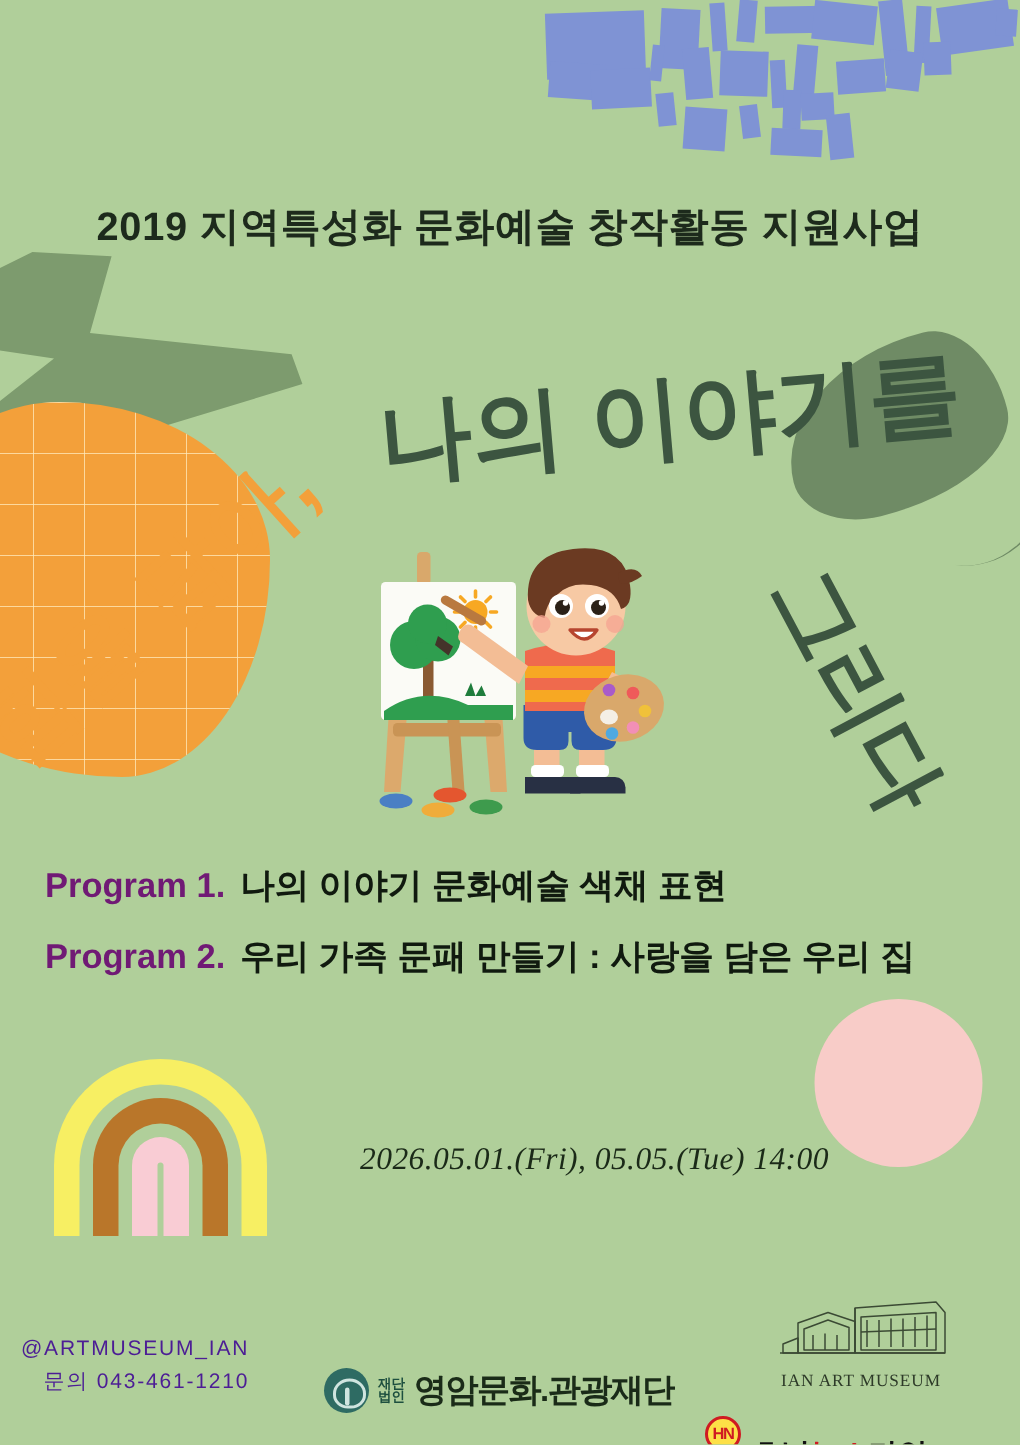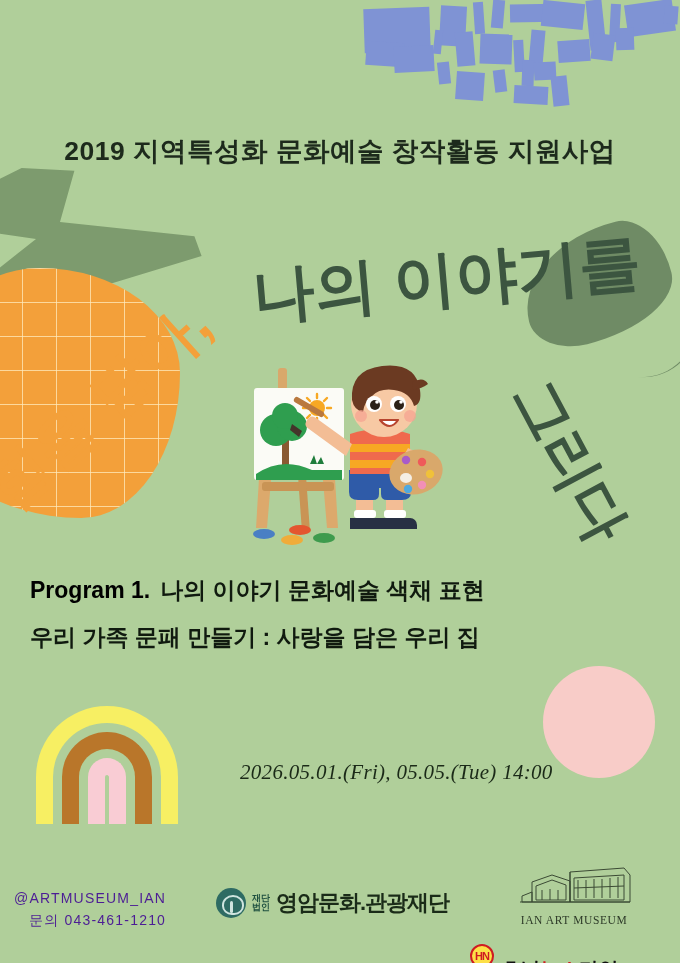--- a/index.html
+++ b/index.html
@@ -87,34 +87,34 @@
     left:556px; top:370px; font-size:58px; color:#3c5540;
     transform:rotate(62deg); transform-origin:left top;
   }
 
   
   .illus { position:absolute; left:234px; top:352px; width:216px; height:196px; }
 
   
   .programs { position:absolute; left:30px; top:575px; width:620px; }
   .prog-row { display:flex; align-items:baseline; gap:10px; margin-bottom:16px; }
-  .prog-tag { font-size:23px; font-weight:700; color:#000000; white-space:nowrap; }
+  .prog-tag { font-size:23px; font-weight:700; color:#701a75; white-space:nowrap; }
   .prog-txt { font-size:23px; font-weight:700; color:#101a0f; }
 
   
   .schedule { position:absolute; left:240px; top:760px; }
   .sched-date { font-size:21px; color:#1b2a18; font-style:italic;
                 font-family:"Liberation Serif", serif; letter-spacing:.3px; }
   .sched-place { font-size:22px; font-weight:700; color:#101a0f; margin-top:22px; }
 
   
   .contact { position:absolute; left:14px; top:888px; }
   .contact div { font-size:14px; color:#4c1d95; letter-spacing:1.2px; line-height:1.55;text-align:right; }
 
-  .found-logo { position:absolute; left:216px; top:888px; display:flex; align-items:center; gap:6px; }
+  .found-logo { position:absolute; left:216px; top:912px; display:flex; align-items:center; gap:6px; }
   .found-mark {
     width:30px; height:30px; border-radius:50%; background:#2e6b63;
     position:relative; flex:0 0 auto;
   }
   .found-mark::before{
     content:""; position:absolute; left:6px; top:7px; width:18px; height:16px;
     border:2px solid #cfe4df; border-radius:50% 50% 45% 45%;
   }
   .found-mark::after{
     content:""; position:absolute; left:13.5px; top:13px; width:3px; height:12px;
@@ -267,20 +267,21 @@
       <ellipse cx="90" cy="186" rx="11" ry="5" fill="#3e9b4d"></ellipse>
     </svg>
   </div>
 
   <div class="programs">
     <div class="prog-row">
       <span class="prog-tag">Program 1.</span>
       <span class="prog-txt">나의 이야기 문화예술 색채 표현</span>
     </div>
     <div class="prog-row">
+      <span class="prog-tag">Program 2.</span>
       <span class="prog-txt">우리 가족 문패 만들기 : 사랑을 담은 우리 집</span>
     </div>
   </div>
 
   <div class="schedule">
     <div class="sched-date">2026.05.01.(Fri), 05.05.(Tue) 14:00</div>
   </div>
 
   <div class="contact">
     <div>@ARTMUSEUM_IAN</div>

